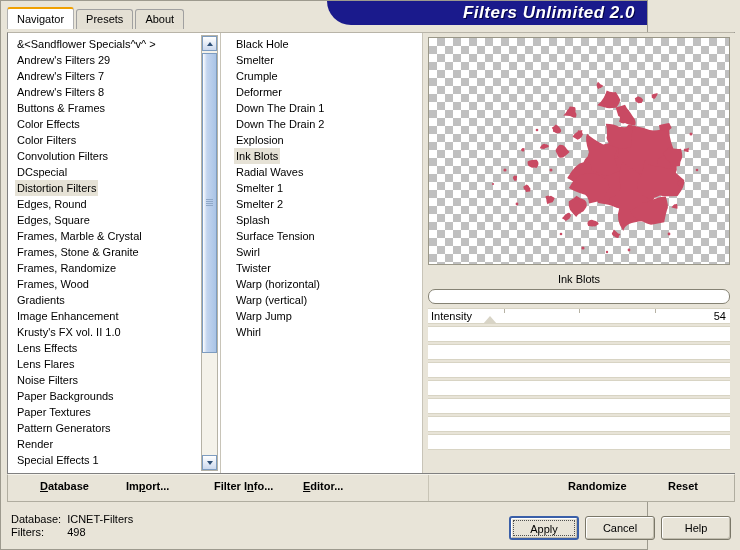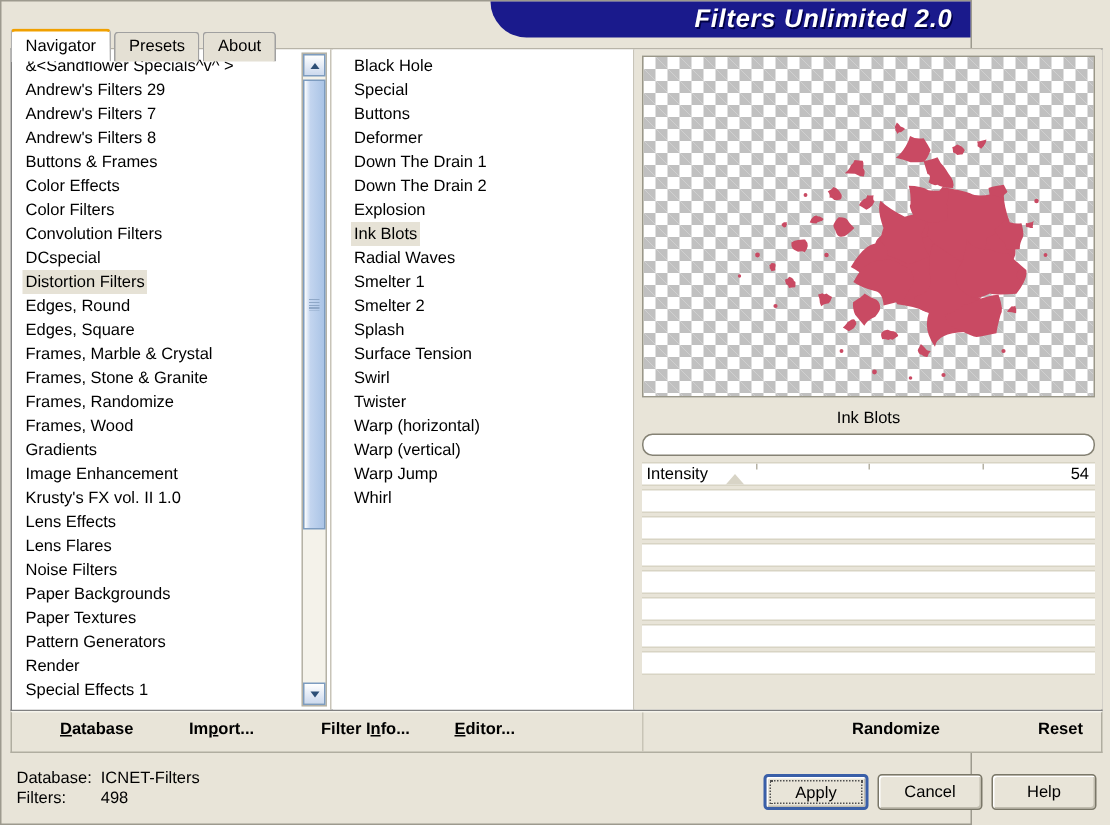--- a/index.html
+++ b/index.html
@@ -37,21 +37,21 @@
     font-weight: bold;
     font-size: 17px;
     letter-spacing: 0.5px;
     white-space: nowrap;
     text-shadow: 1px 1px 0 #000044;
   }
 
   
   #tabstrip {
     position: absolute;
-    left: 6px; top: 18px;
+    left: 6px; top: 6px;
     height: 22px;
     display: flex;
     align-items: flex-end;
     z-index: 5;
     text-align: right;
   }
   .tab {
     height: 20px;
     padding: 0 9px;
     margin-right: 2px;
@@ -381,22 +381,22 @@
           <span class="sbarrow d"></span>
         </div>
       </div>
     </div>
 
     <div class="vdiv" style="left:212px"></div>
 
     <div id="filtcol">
       <div id="filtlist">
           <div class="listrowwrap"><span class="listrow">Black Hole</span></div>
-          <div class="listrowwrap"><span class="listrow">Special</span></div>
-          <div class="listrowwrap"><span class="listrow">Buttons</span></div>
+          <div class="listrowwrap"><span class="listrow">Smelter</span></div>
+          <div class="listrowwrap"><span class="listrow">Crumple</span></div>
           <div class="listrowwrap"><span class="listrow">Deformer</span></div>
           <div class="listrowwrap"><span class="listrow">Down The Drain 1</span></div>
           <div class="listrowwrap"><span class="listrow">Down The Drain 2</span></div>
           <div class="listrowwrap"><span class="listrow">Explosion</span></div>
           <div class="listrowwrap"><span class="listrow sel">Ink Blots</span></div>
           <div class="listrowwrap"><span class="listrow">Radial Waves</span></div>
           <div class="listrowwrap"><span class="listrow">Smelter 1</span></div>
           <div class="listrowwrap"><span class="listrow">Smelter 2</span></div>
           <div class="listrowwrap"><span class="listrow">Splash</span></div>
           <div class="listrowwrap"><span class="listrow">Surface Tension</span></div>
@@ -515,21 +515,21 @@
     </div>
   </div>
 
   <div id="actionbar">
       <div class="alink" style="left: 32px;"><u>D</u>atabase</div>
       <div class="alink" style="left: 118px;">Im<u>p</u>ort...</div>
       <div class="alink" style="left: 206px; text-align: right;">Filter I<u>n</u>fo...</div>
       <div class="alink" style="left: 295px;"><u>E</u>ditor...</div>
       <div class="actionsep" style="left: 420px;"></div>
       <div class="alink" style="left: 560px;">Randomize</div>
-      <div class="alink" style="left: 684px;">Reset</div>
+      <div class="alink" style="left: 660px;">Reset</div>
     </div>
 
   <div id="status">
     <table>
       <tbody>
           <tr>
         <td>Database:</td>
         <td>ICNET-Filters</td>
       </tr>
       <tr>

